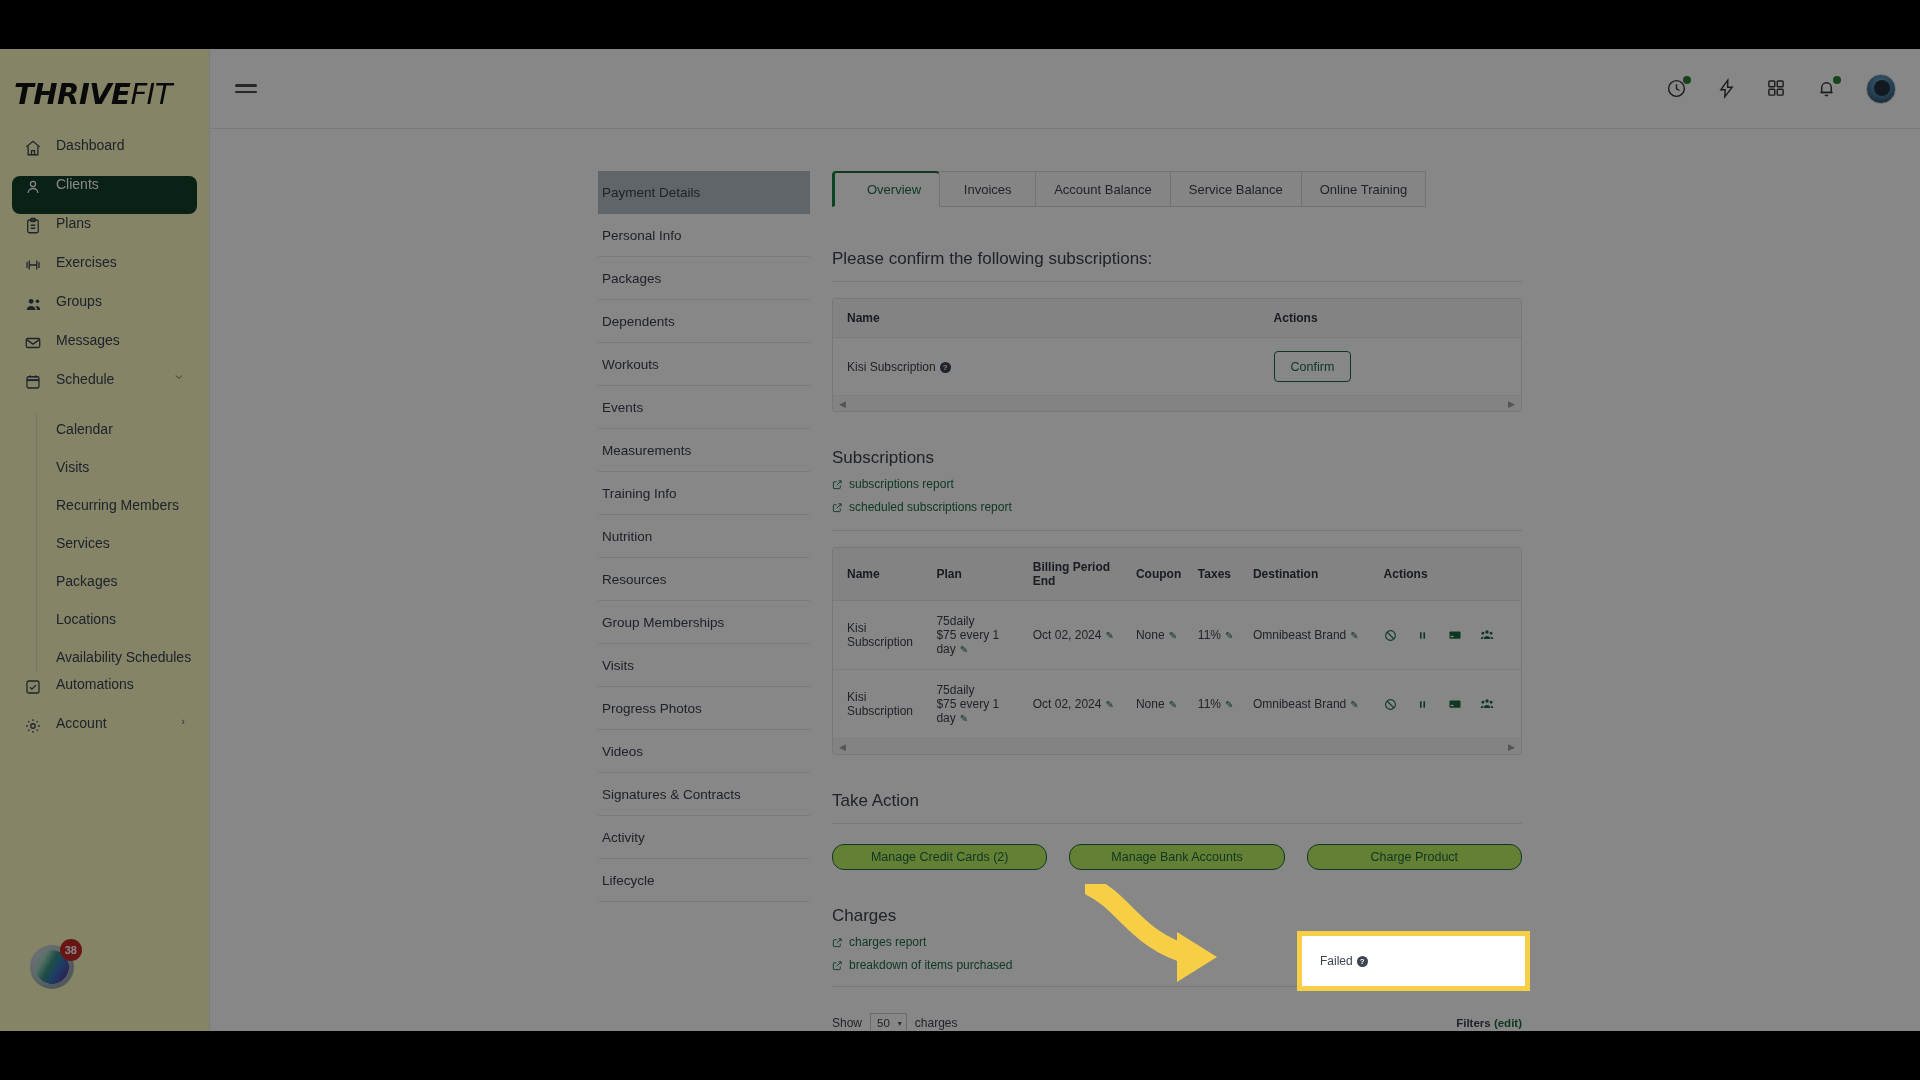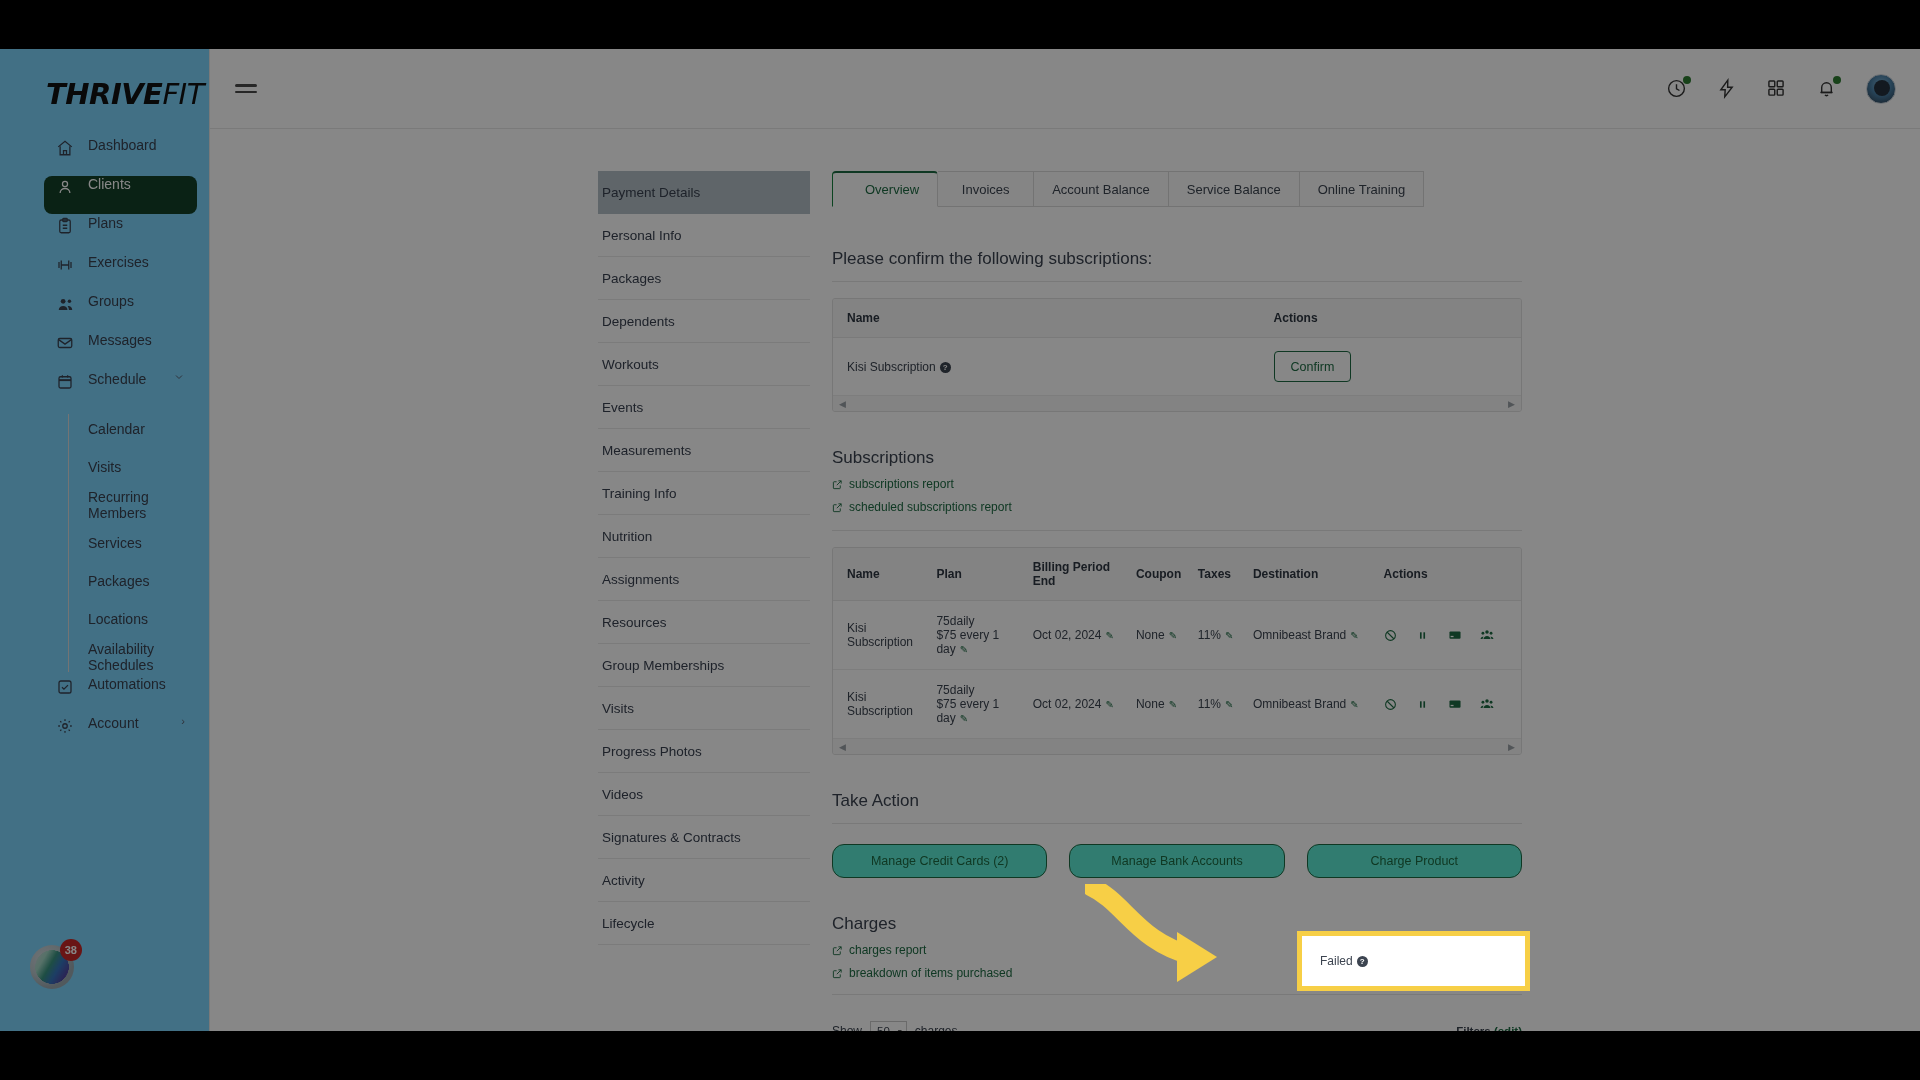--- a/index.html
+++ b/index.html
@@ -27,23 +27,22 @@
     position: absolute; inset: 0;
     background: rgba(0,0,0,0.47);
     pointer-events: none;
     z-index: 50;
   }
 
   
   #sidebar {
     position: absolute; left: 0; top: 0;
     width: 210px; height: 982px;
-    background: #7dd3fc;
+    background: #fef9c3;
     border-right: 1px solid #e6e6e6;
-    padding-left: 32px;
   }
   .logo {
     margin: 28px 0 26px 14px;
     font-family: "DejaVu Sans", sans-serif;
     font-size: 29px;
     font-weight: 800;
     font-style: italic;
     letter-spacing: -0.5px;
     color: #111;
   }
@@ -172,21 +171,21 @@
     height: 36px;
     padding: 0 18px;
     display: flex; align-items: center; justify-content: center;
     font-size: 13px;
     color: #3c4450;
     background: #fbfbfb;
     border: 1px solid #dadada;
     border-left: none;
     min-width: 96px;
   }
-  .tab:first-child { border-left: 1px solid #15803d; padding-left: 32px; }
+  .tab:first-child { border-left: 3px solid #15803d; padding-left: 32px; }
   .tab.active {
     color: #1e6b43;
     background: #fff;
     border-top: 2px solid #1e6b43;
     border-radius: 4px 4px 0 0;
     border-bottom: 1px solid #fff;
   }
 
   .prompt {
     margin-top: 42px;
@@ -255,24 +254,24 @@
     color: #9aa0a6; font-size: 9px;
   }
   .actions-cell { display: flex; align-items: center; gap: 18px; color: #1e6b43; }
   .act-ic { width: 14px; height: 14px; display: inline-flex; align-items: center; justify-content: center; }
 
   .takeaction-btns {
     display: flex; gap: 22px; margin-top: 20px;
   }
   .ta-btn {
     flex: 1;
-    height: 34px;
+    height: 26px;
     border: 1px solid #1e6b43;
     color: #1e6b43;
-    background: #5eead4;
+    background: #bef264;
     border-radius: 12px;
     font-size: 12.5px;
     display: flex; align-items: center; justify-content: center;
   }
 
   .showrow {
     margin-top: 26px;
     display: flex; align-items: center;
     font-size: 12px; color: #3c4450;
   }
@@ -515,23 +514,20 @@
           <span>Events</span>
         </div>
       <div class="subnav-item">
           <span>Measurements</span>
         </div>
       <div class="subnav-item">
           <span>Training Info</span>
         </div>
       <div class="subnav-item">
           <span>Nutrition</span>
-        </div>
-      <div class="subnav-item">
-          <span>Assignments</span>
         </div>
       <div class="subnav-item">
           <span>Resources</span>
         </div>
       <div class="subnav-item">
           <span>Group Memberships</span>
         </div>
       <div class="subnav-item">
           <span>Visits</span>
         </div>

